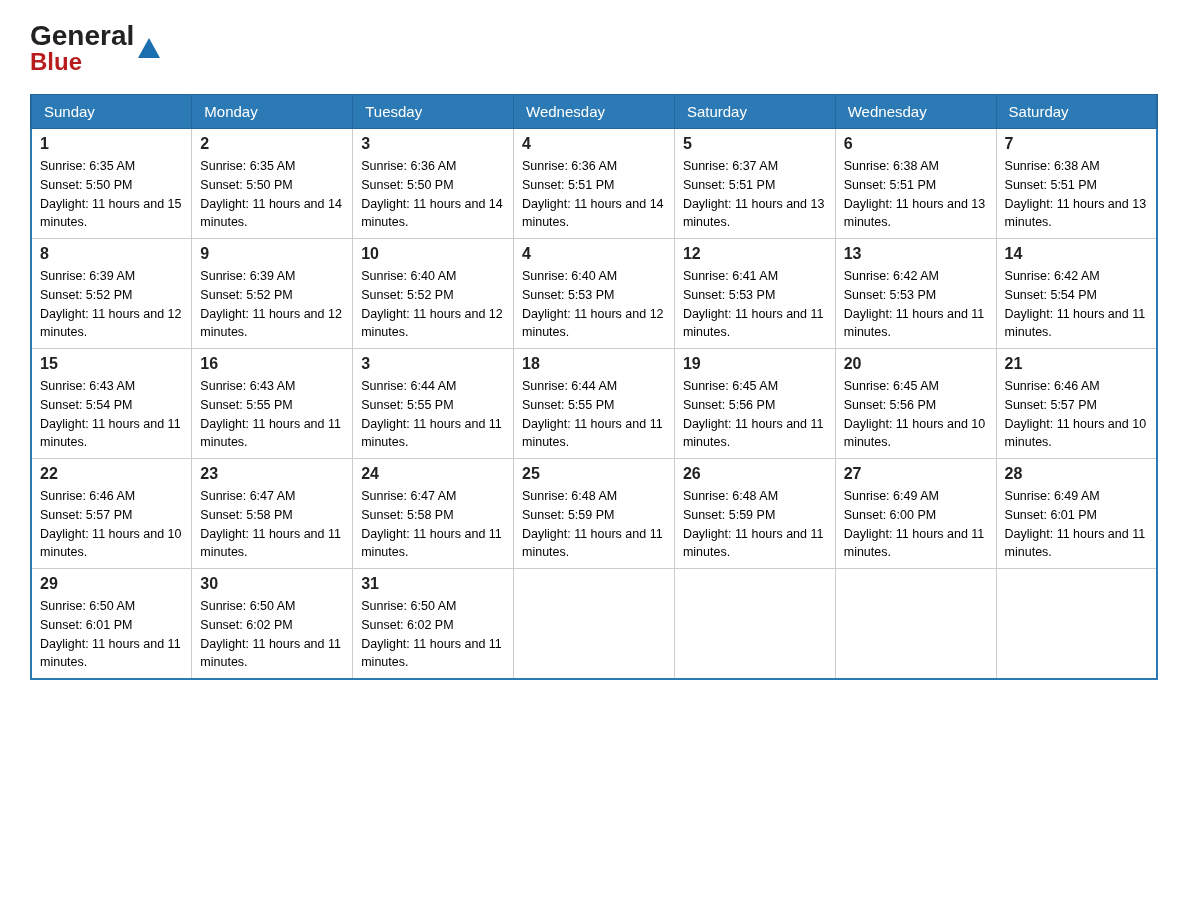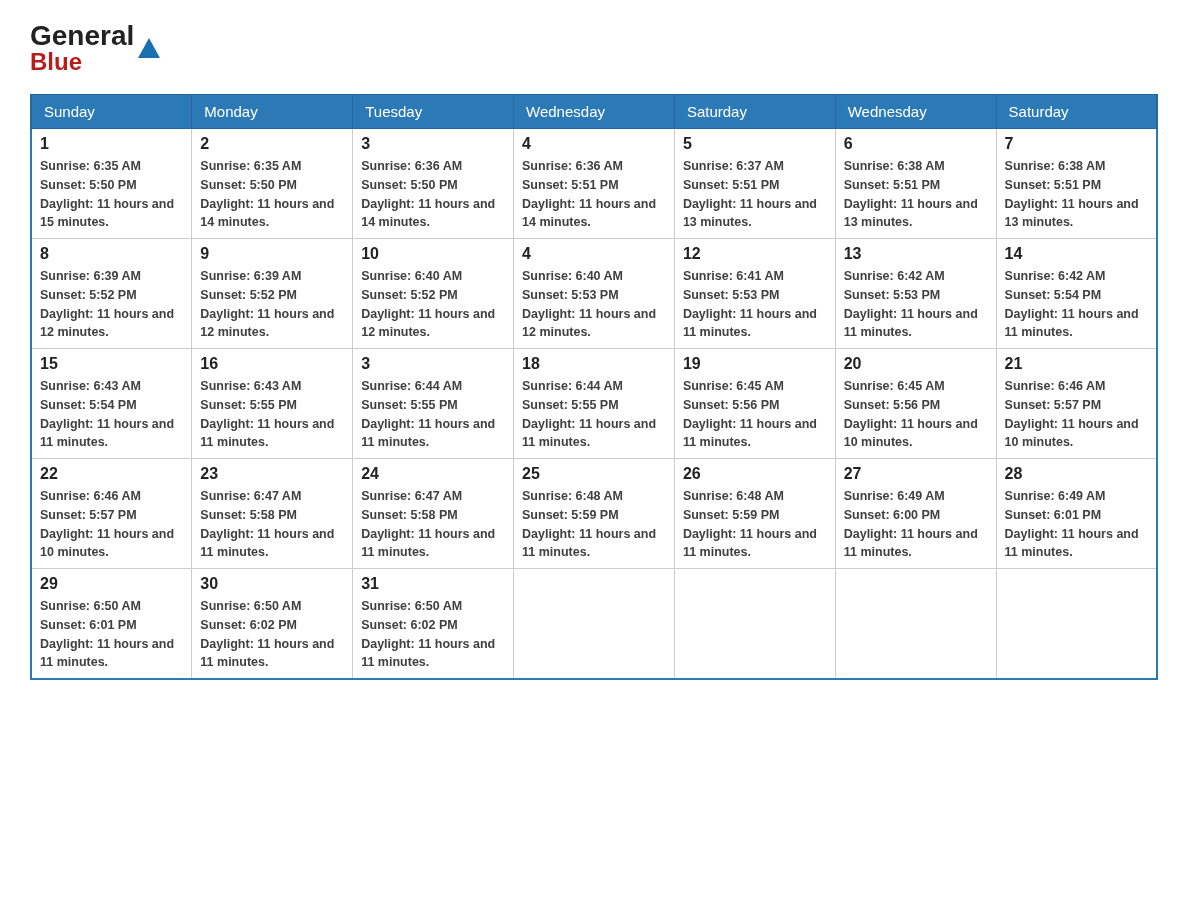--- a/index.html
+++ b/index.html
@@ -66,22 +66,21 @@
     .day-num {
       font-size: 16px;
       font-weight: bold;
       color: #222;
       display: block;
       margin-bottom: 4px;
     }
     .day-info {
       font-size: 12.5px;
       line-height: 1.5;
-      color: #404040;
-      font-weight: bold;
+      color: #000000;
     }
     tbody tr td:first-child {
       border-left: 2px solid #2b7ab5;
     }
     tbody tr td:last-child {
       border-right: 2px solid #2b7ab5;
     }
     thead tr th:first-child {
       border-left: 2px solid #2468a0;
     }

